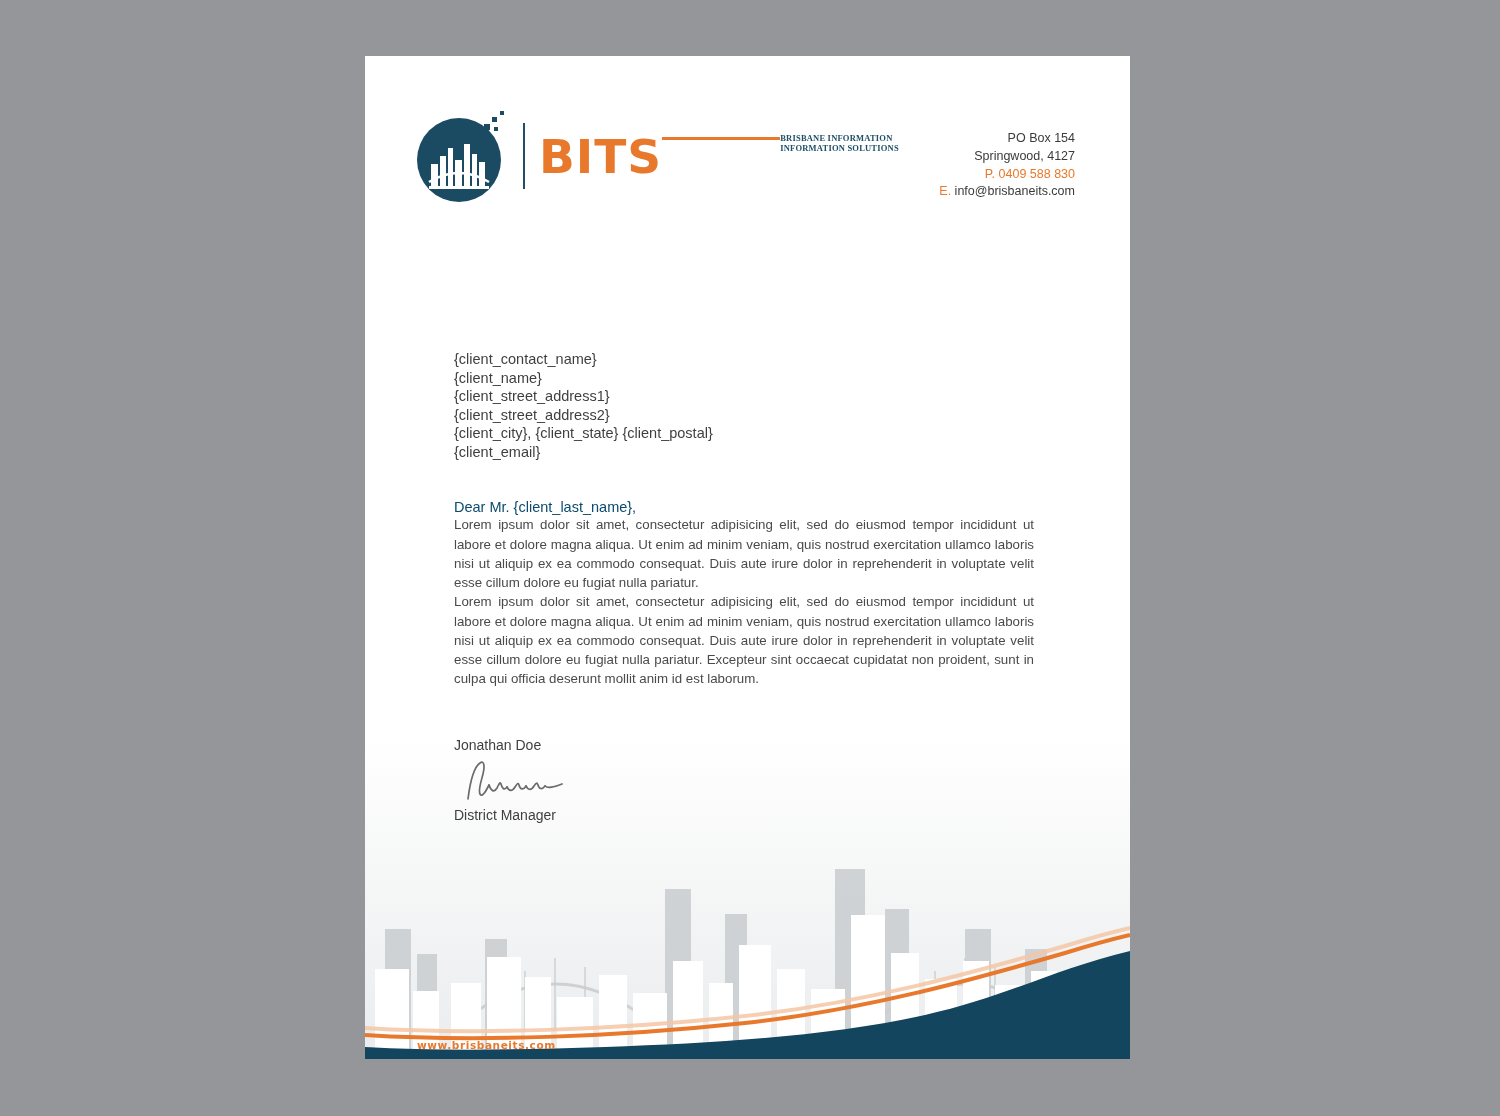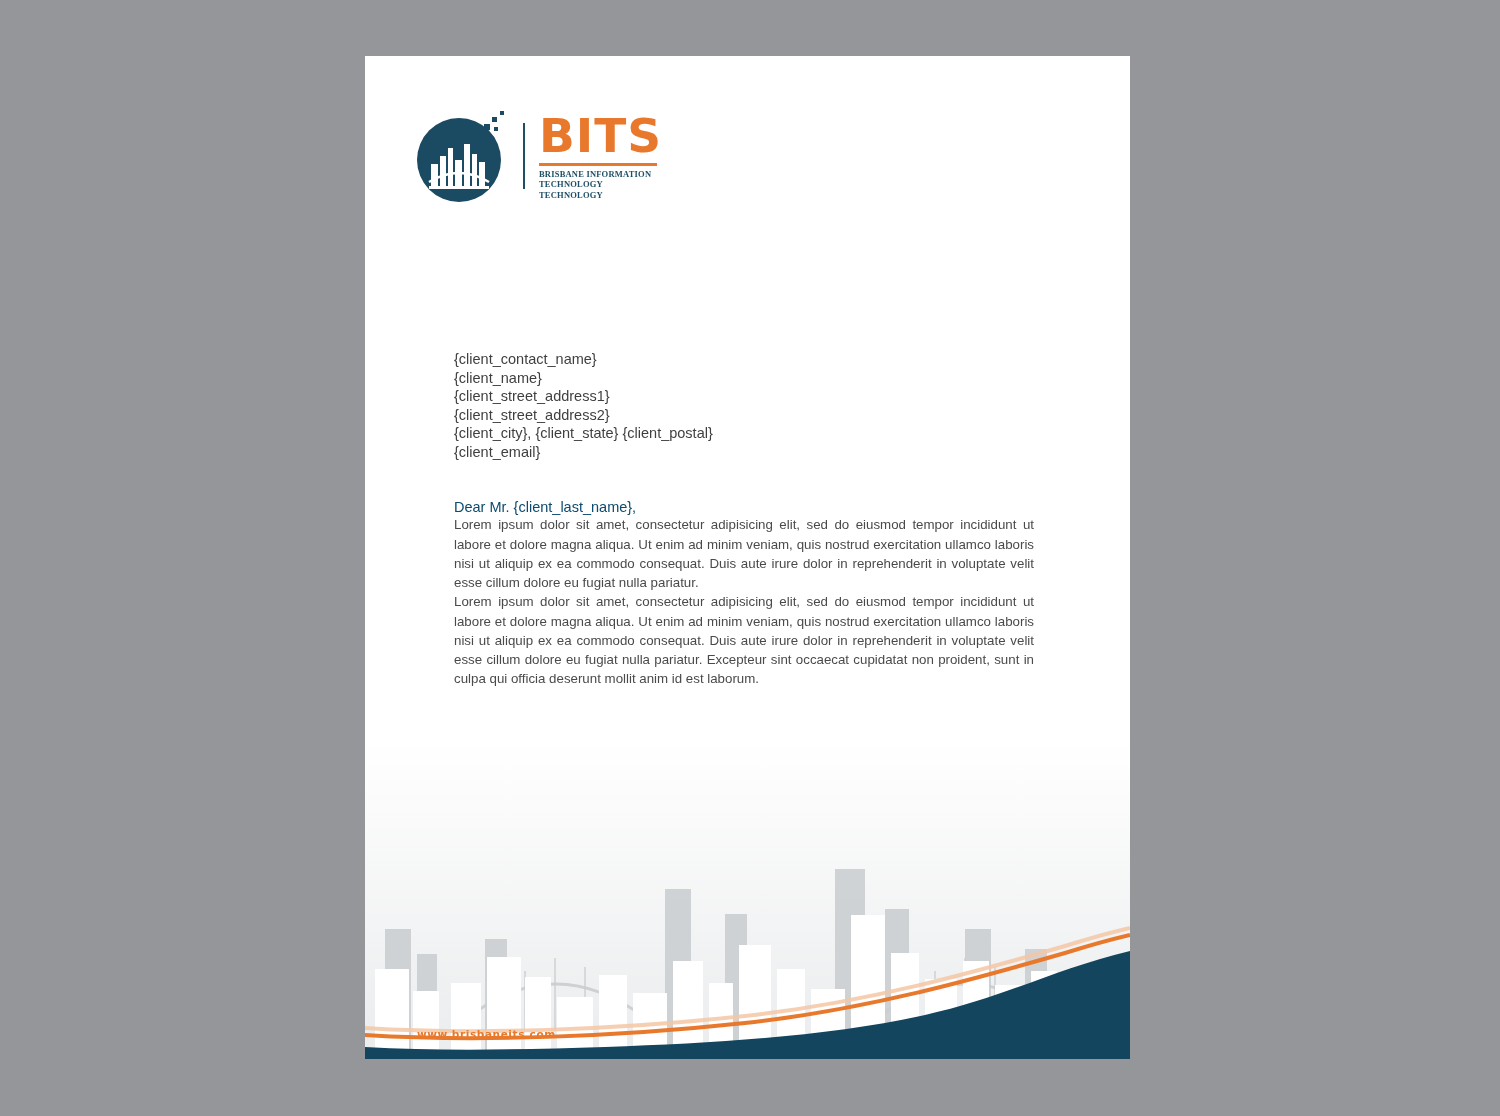--- a/index.html
+++ b/index.html
@@ -50,21 +50,20 @@
 
   .logo-divider {
     width: 2px;
     height: 66px;
     background: #1e4f66;
     margin: 0 14px 0 12px;
   }
 
   .logo-text {
     display: flex;
-    flex-direction: column;
     justify-content: center;
   }
 
   .logo-word {
     font-family: "DejaVu Sans", sans-serif;
     font-size: 47px;
     font-weight: bold;
     color: #e8792c;
     letter-spacing: 1px;
     line-height: 1;
@@ -156,21 +155,21 @@
     left: 0;
     bottom: 0;
     width: 765px;
     height: 320px;
     z-index: 1;
   }
 
   .footer-url {
     position: absolute;
     left: 52px;
-    bottom: 19px;
+    bottom: 8px;
     font-family: "DejaVu Sans", sans-serif;
     font-size: 10.5px;
     font-weight: bold;
     color: #e8792c;
     letter-spacing: 0.6px;
     z-index: 5;
   }
 </style>
 </head>
 <body>
@@ -209,43 +208,70 @@
         </svg>
       </div>
 
       <div class="logo-divider"></div>
 
       <div class="logo-text">
         <div class="logo-word">BITS</div>
         <div class="logo-rule"></div>
         <div class="logo-tagline">
           <div>BRISBANE INFORMATION</div>
-          <div>TECHNOLOGY  TECHNOLOGY</div>
+          <div>INFORMATION  SOLUTIONS</div>
         </div>
       </div>
     </div>
 
+    <div class="contact-block">
+      <div>PO Box 154</div>
+      <div>Springwood, 4127</div>
+      <div class="line-phone">
+        <span class="tag">P.</span>
+        <span>0409 588 830</span>
+      </div>
+      <div class="line-email">
+        <span class="tag">E.</span>
+        <span>info@brisbaneits.com</span>
+      </div>
+    </div>
   </div>
 
   <div class="letter-body">
 
     <div class="address-block">
       <div>{client_contact_name}</div>
       <div>{client_name}</div>
       <div>{client_street_address1}</div>
       <div>{client_street_address2}</div>
       <div>{client_city}, {client_state} {client_postal}</div>
       <div>{client_email}</div>
     </div>
 
     <div class="salutation">Dear Mr. {client_last_name},</div>
 
     <div class="para">Lorem ipsum dolor sit amet, consectetur adipisicing elit, sed do eiusmod tempor incididunt ut labore et dolore magna aliqua. Ut enim ad minim veniam, quis nostrud exercitation ullamco laboris nisi ut aliquip ex ea commodo consequat. Duis aute irure dolor in reprehenderit in voluptate velit esse cillum dolore eu fugiat nulla pariatur.</div>
     <div class="para">Lorem ipsum dolor sit amet, consectetur adipisicing elit, sed do eiusmod tempor incididunt ut labore et dolore magna aliqua. Ut enim ad minim veniam, quis nostrud exercitation ullamco laboris nisi ut aliquip ex ea commodo consequat. Duis aute irure dolor in reprehenderit in voluptate velit esse cillum dolore eu fugiat nulla pariatur. Excepteur sint occaecat cupidatat non proident, sunt in culpa qui officia deserunt mollit anim id est laborum.</div>
 
+    <div class="signoff">
+      <div class="signoff-name">Jonathan Doe</div>
+      <div class="signature">
+        <svg width="130" height="48" viewBox="0 0 130 48" xmlns="http://www.w3.org/2000/svg">
+          <g fill="none" stroke="#6b6b6b" stroke-width="1.7" stroke-linecap="round">
+            <path d="M10 42 C12 26 16 10 22 6 C26 3 27 9 25 17 C23 25 20 33 22 37 C24 41 28 34 31 28"></path>
+            <path d="M31 28 C33 34 36 36 39 31 C41 27 42 24 43 27 C44 31 46 34 49 30"></path>
+            <path d="M49 30 C51 34 54 35 57 30 C59 27 60 25 61 28 C62 32 65 34 68 29"></path>
+            <path d="M68 29 C70 33 73 34 76 29 C78 26 79 25 80 28 C81 32 84 33 87 29"></path>
+            <path d="M87 29 C90 32 96 30 104 27"></path>
+          </g>
+        </svg>
+      </div>
+      <div class="signoff-title">District Manager</div>
+    </div>
   </div>
 
   <div class="footer-art">
     <svg width="765" height="320" viewBox="0 0 765 320" xmlns="http://www.w3.org/2000/svg">
       <defs>
         <linearGradient id="skyFade" x1="0" y1="0" x2="0" y2="1">
           <stop offset="0%" stop-color="#ffffff"></stop>
           <stop offset="100%" stop-color="#d9dcde"></stop>
         </linearGradient>
       </defs>

